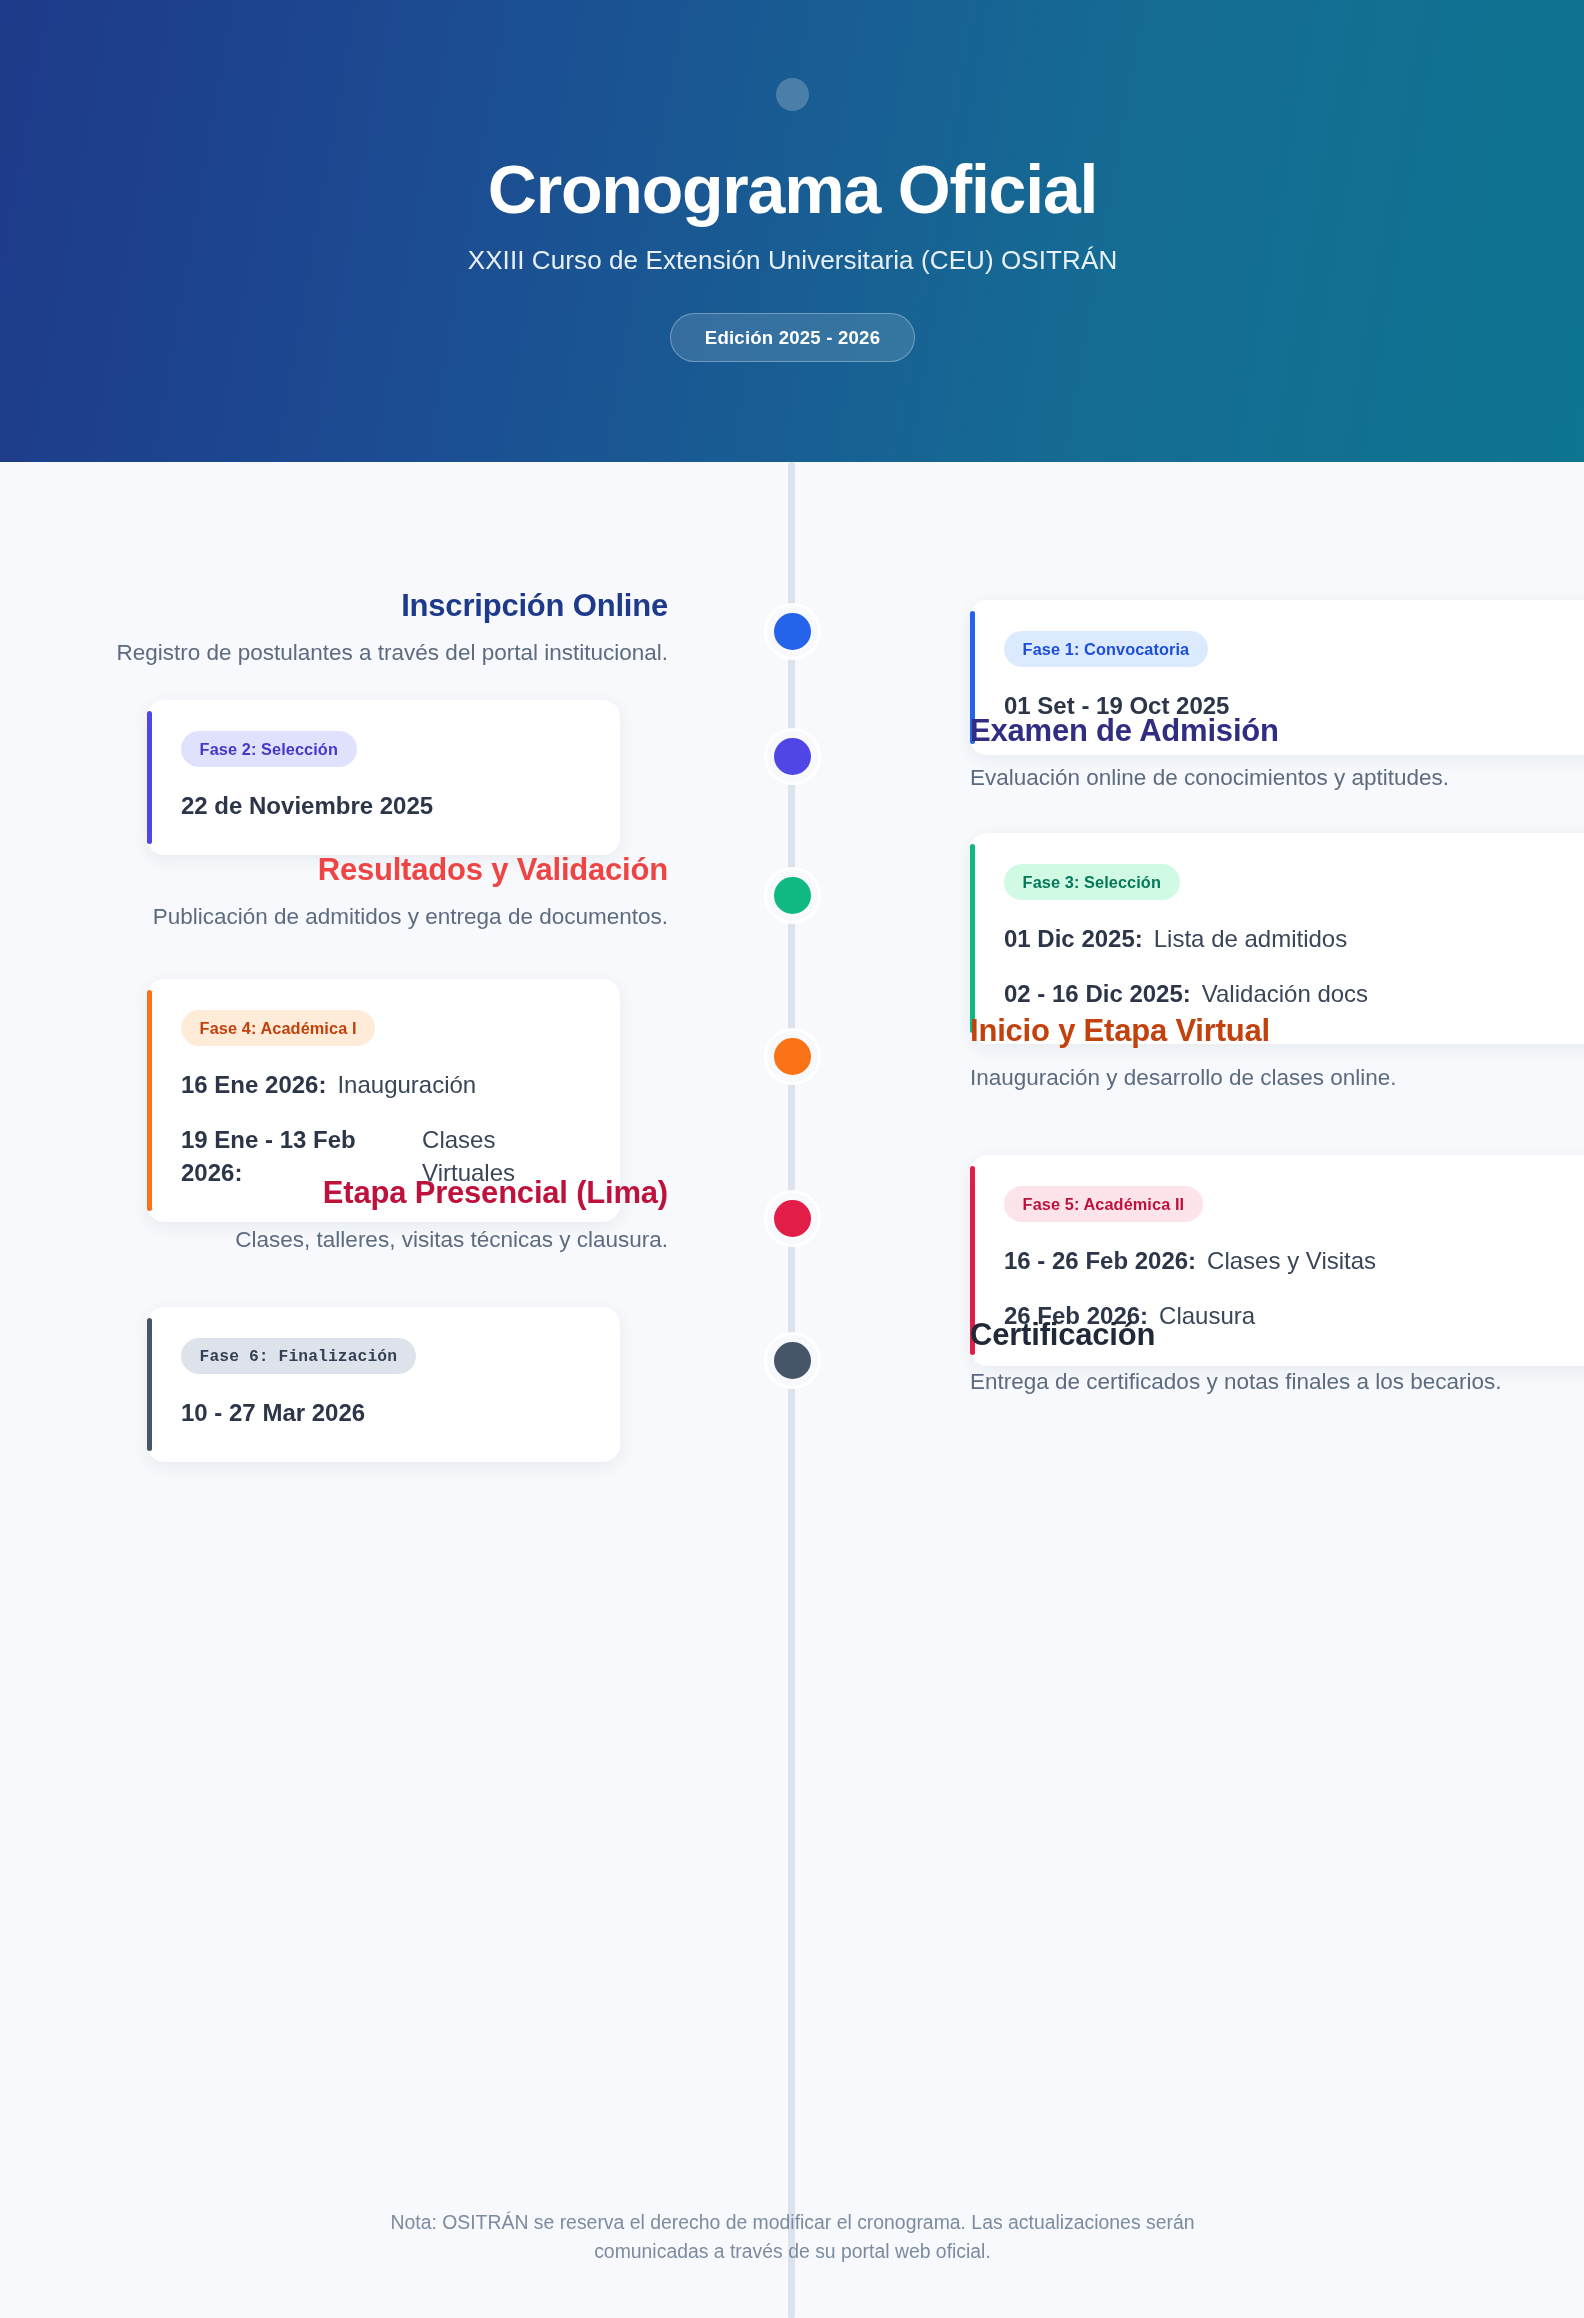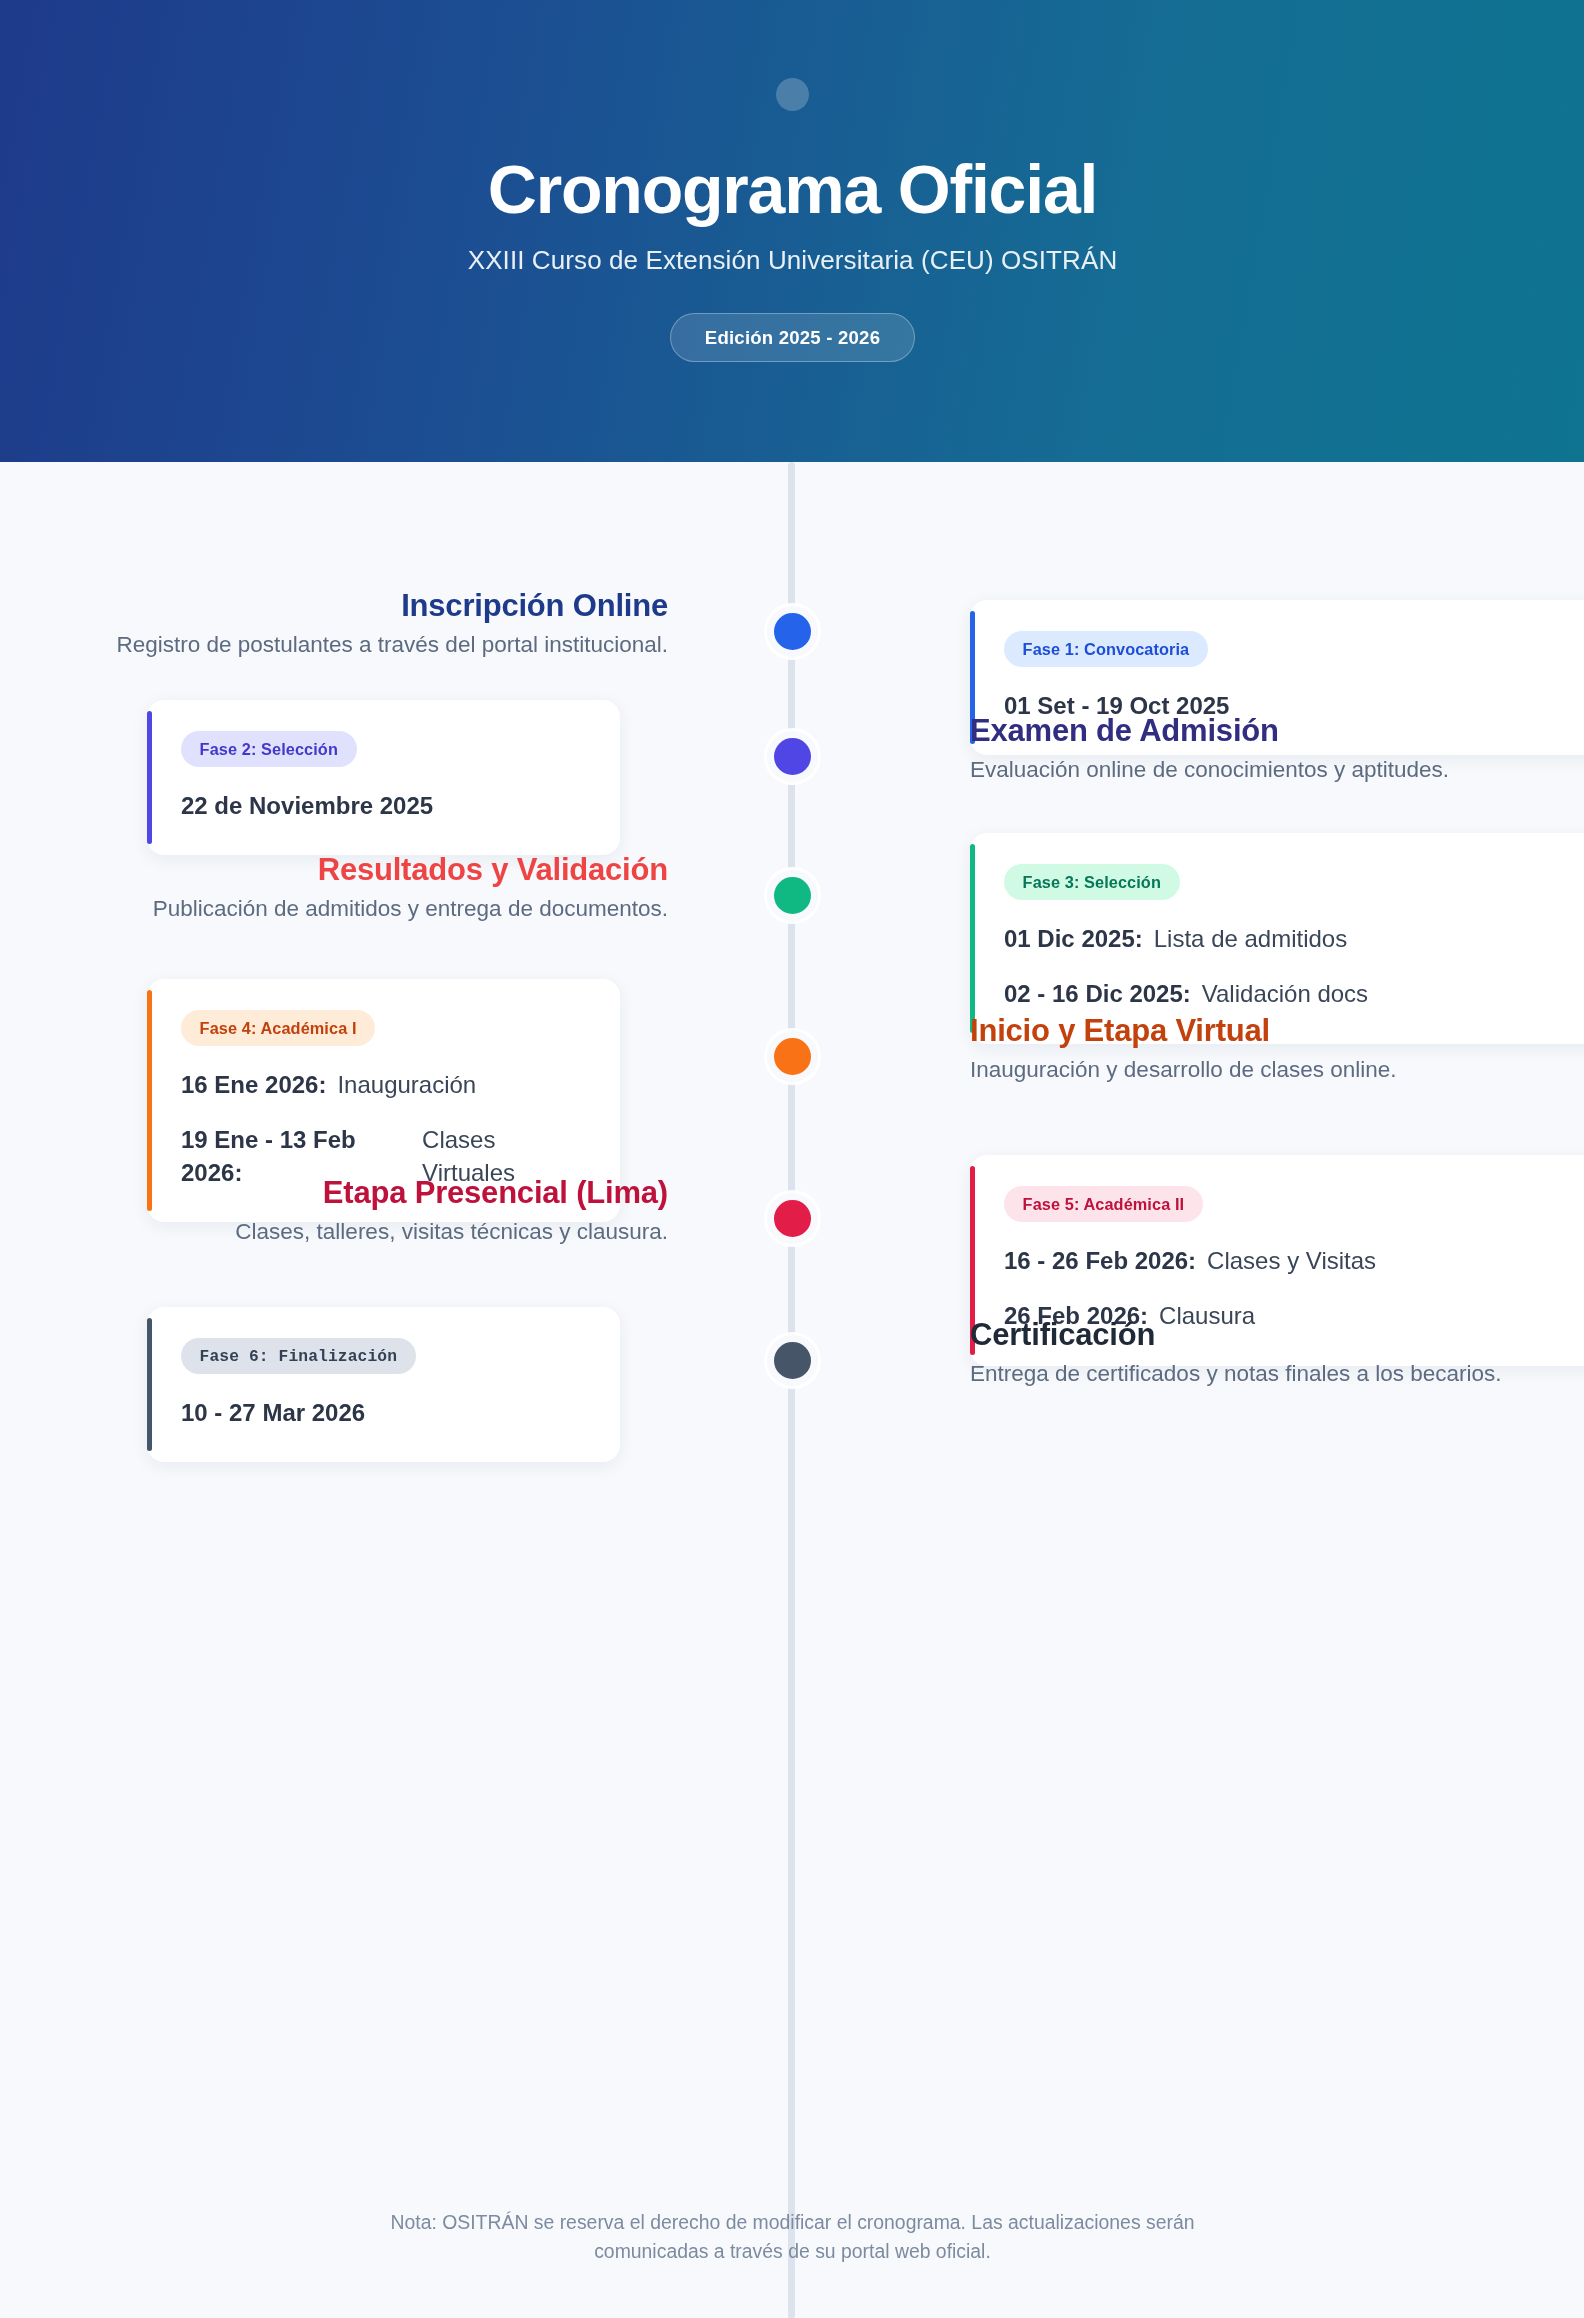--- a/index.html
+++ b/index.html
@@ -67,21 +67,21 @@
 
   
   .textblock { position:absolute; width:590px; }
   .textblock.left  { left:78px;  text-align:right; }
   .textblock.right { left:970px; text-align:left; }
   .tb-title {
     font-size:31px; font-weight:bold; line-height:1.18;
     letter-spacing:-0.2px;
   }
   .tb-desc {
-    margin-top:4px;
+    margin-top:12px;
     font-size:22.5px; color:#5C6B80; line-height:1.45;
   }
 
   
   .card {
     position:absolute; width:473px;
     background:#FFFFFF;
     border-radius:17px;
     box-shadow:0 4.7px 17px rgba(20,40,80,0.065);
     padding:31px 34px 33px 34px;

